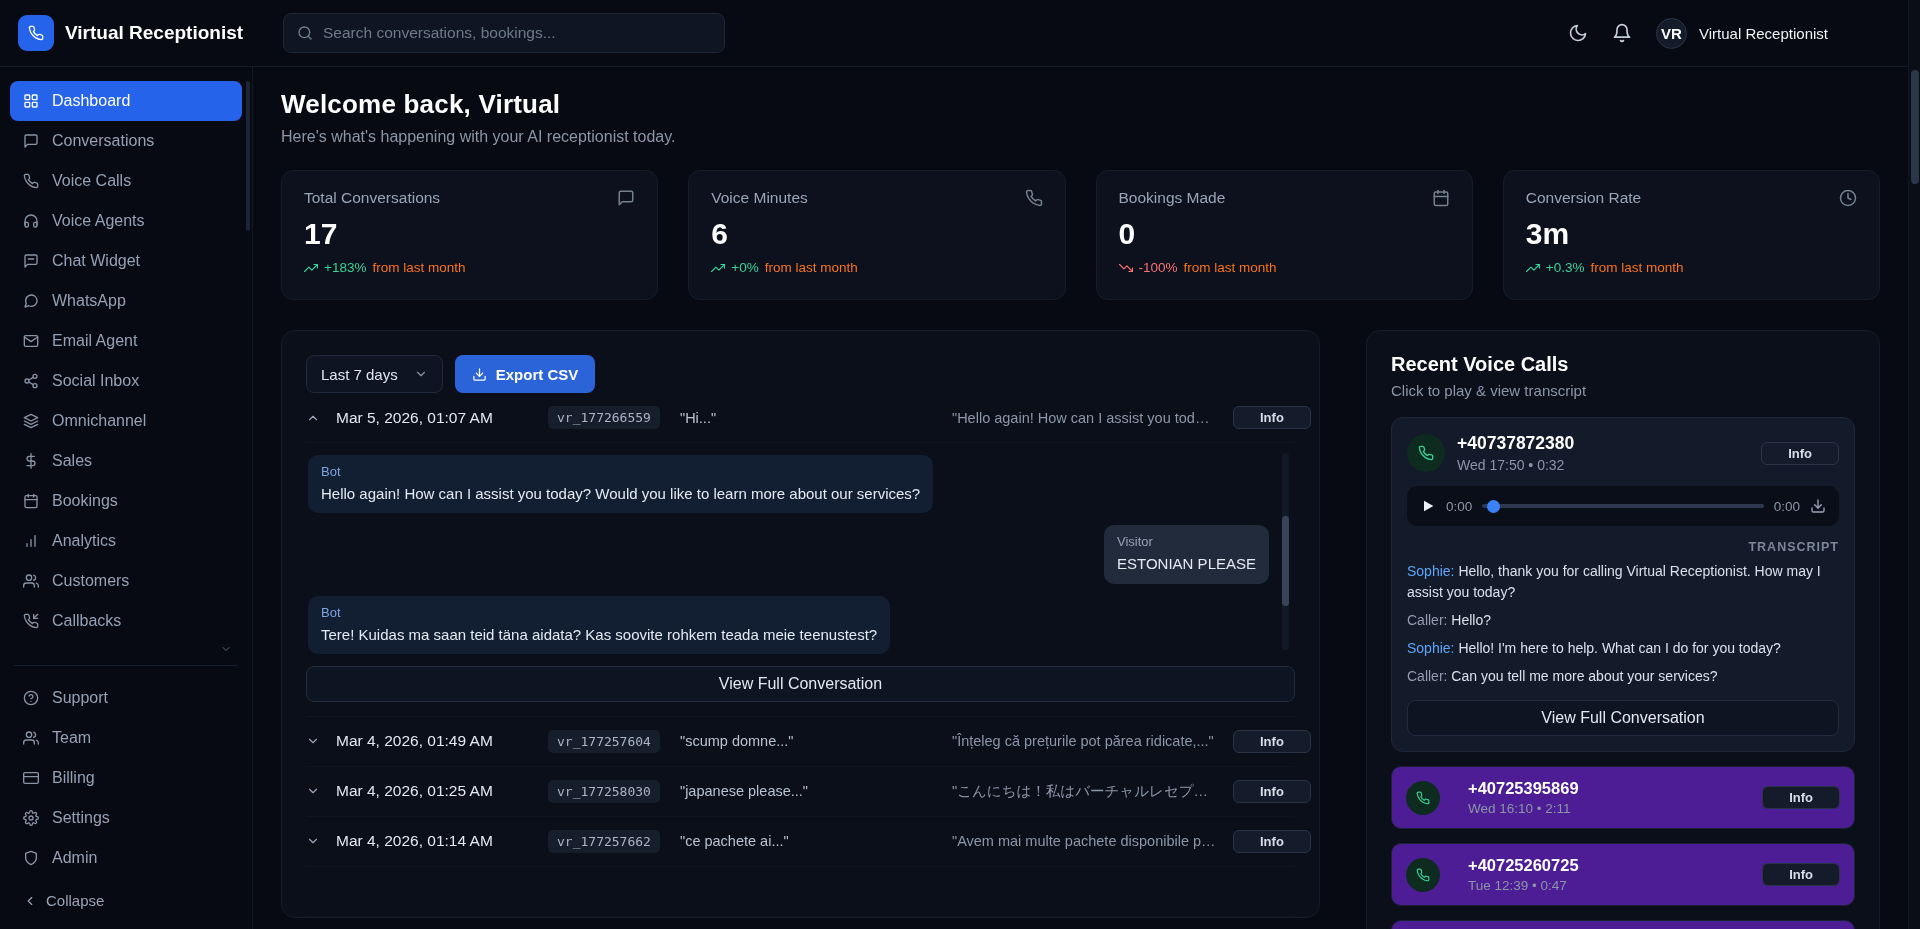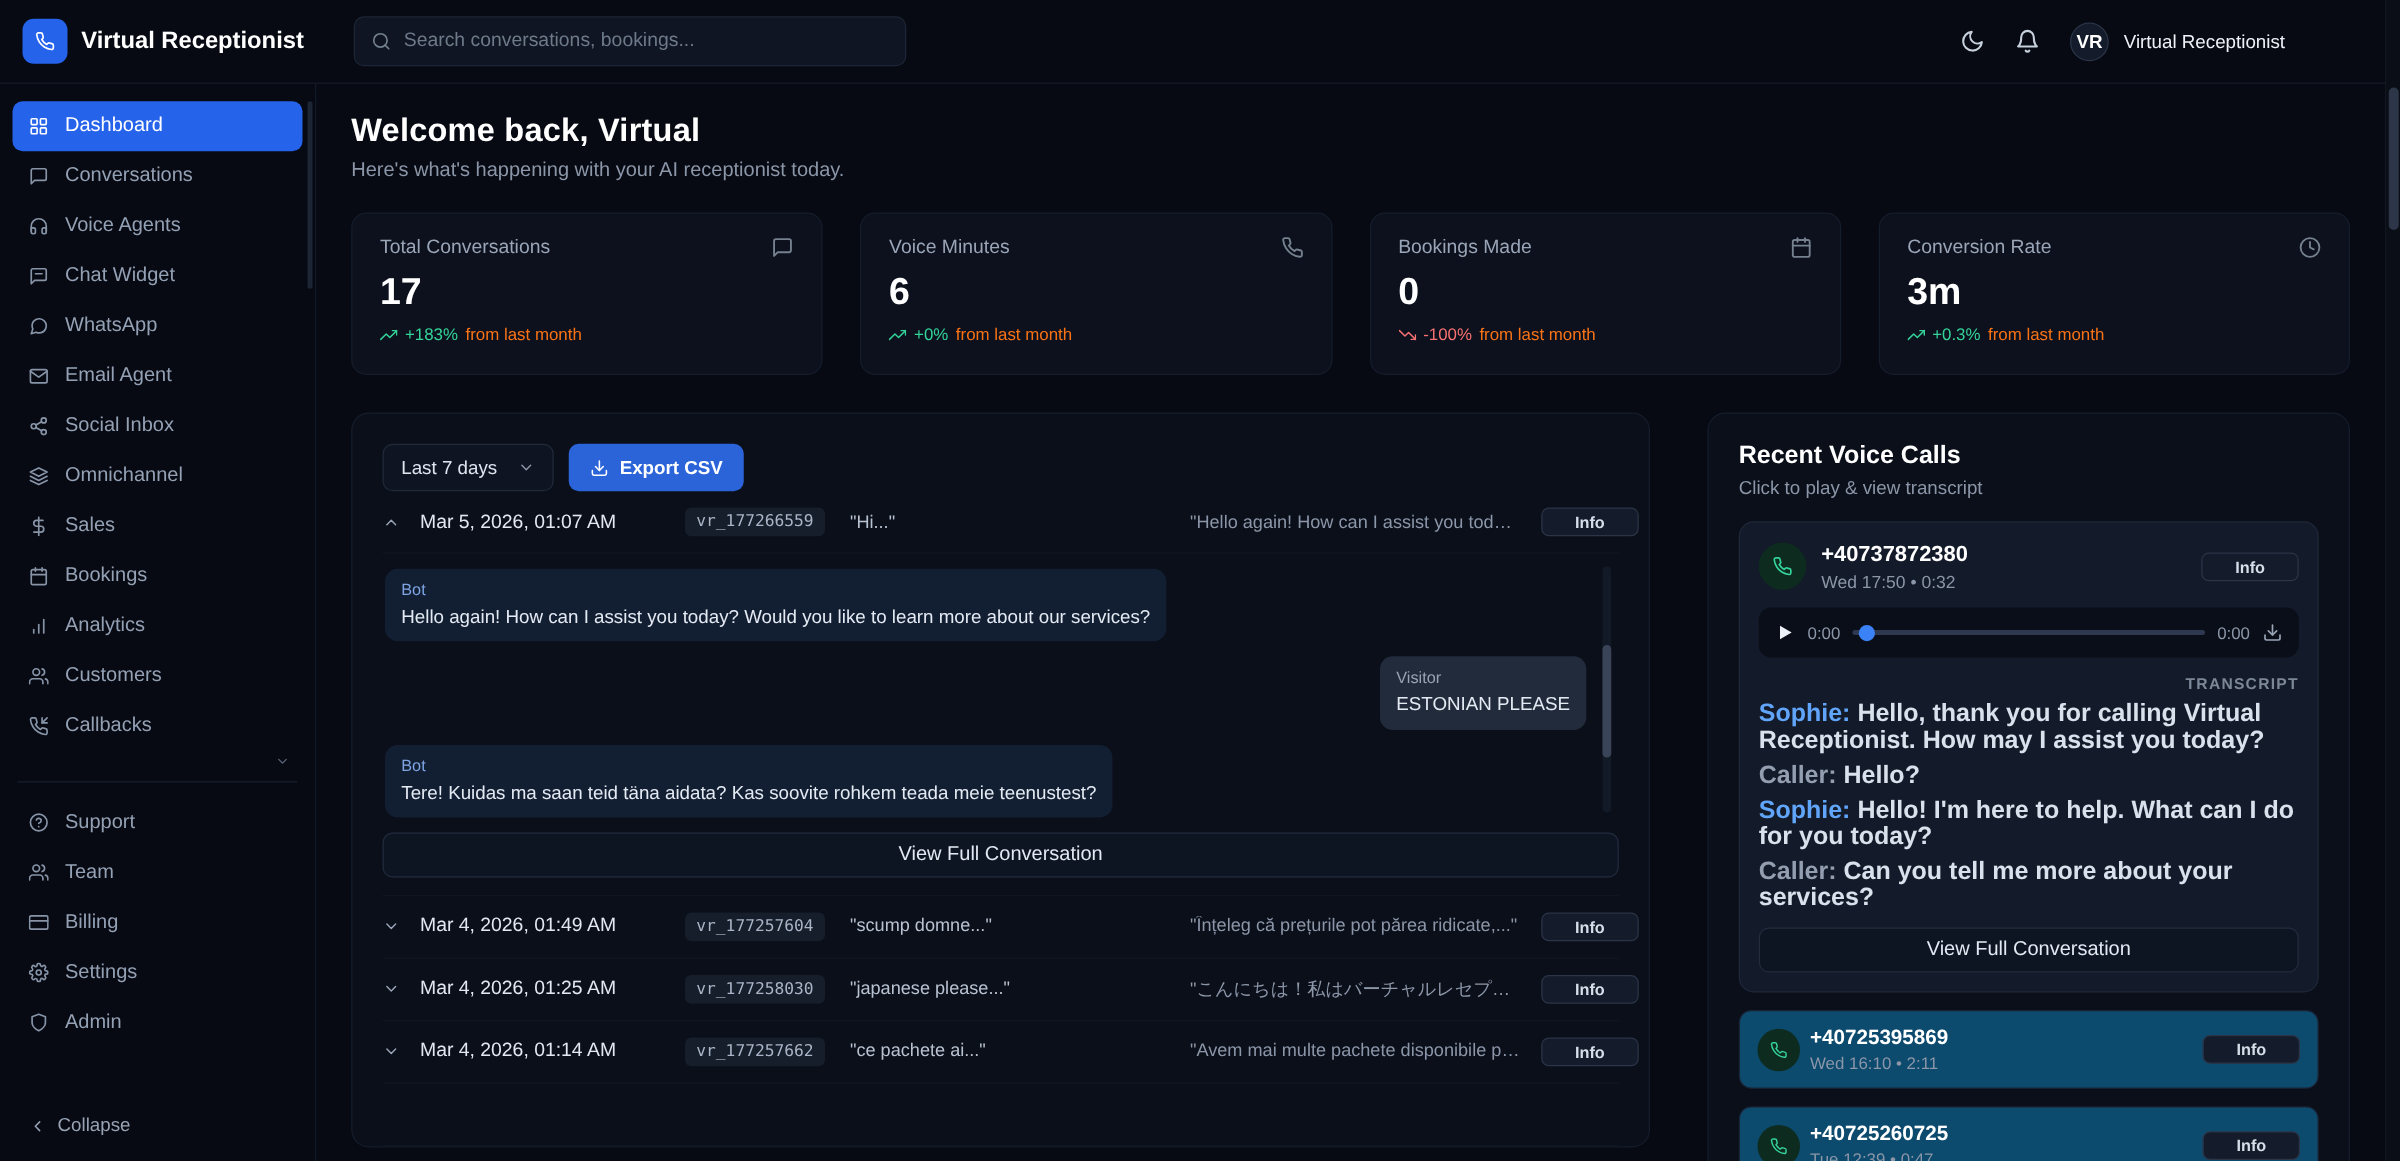--- a/index.html
+++ b/index.html
@@ -98,25 +98,25 @@
   .call-meta { margin-top:3px; font-size:14px; color:#8b96a8; }
   .call-head .info-badge, .call-row .info-badge { margin-left:auto; }
   .player { margin-top:13px; background:#0a0e18; border-radius:10px; padding:12px 13px; display:flex; align-items:center; gap:10px; }
   .player .play { color:#eef2f8; cursor:pointer; }
   .ptime { font-size:13.5px; color:#8b96a8; }
   .slider { position:relative; flex:1; height:14px; cursor:pointer; }
   .slider-track { position:absolute; left:0; right:0; top:5px; height:4px; background:#2e3850; border-radius:2px; }
   .slider-thumb { position:absolute; left:5px; top:1px; width:13px; height:13px; border-radius:50%; background:#3b82f6; }
   .player .dl { color:#9aa5b8; cursor:pointer; }
   .transcript-label { margin-top:14px; font-size:12.5px; letter-spacing:1px; color:#7c8798; font-weight:bold;text-align:right; }
-  .transcript p { margin-top:7px; font-size:20px; line-height:21px; color:#d9e1ec;font-weight:bold; }
+  .transcript p { margin-top:7px; font-size:14px; line-height:21px; color:#d9e1ec; }
   .sp-sophie { color:#60a5fa; }
   .sp-caller { color:#939eb0; }
   .call-card .view-full { margin-top:13px; height:36px; background:#0d1422; }
-  .call-row { margin-top:14px; background:#0c4a6e; border:1px solid #1a2334; border-radius:10px; padding:12px 14px; display:flex; align-items:center; gap:8px; cursor:pointer; }
+  .call-row { margin-top:14px; background:#4c1d95; border:1px solid #1a2334; border-radius:10px; padding:12px 14px; display:flex; align-items:center; gap:28px; cursor:pointer; }
   .call-row .call-number { font-size:16.5px; }
   .call-row .call-meta { font-size:13.5px; }
 
   
   .page-scrollbar { position:absolute; top:0; right:0; width:12px; height:929px; background:#0a0e16; border-left:1px solid #11161f; }
   .page-thumb { position:absolute; top:70px; left:2px; width:8px; height:114px; background:#2d3648; border-radius:4px; }
 
   .icon { display:inline-flex; }
   .icon svg { width:100%; height:100%; display:block; }
   .i12{width:12px;height:12px} .i14{width:14px;height:14px} .i15{width:15px;height:15px}
@@ -183,20 +183,28 @@
             <span class="icon i16">
               <svg viewBox="0 0 24 24" fill="none" stroke="currentColor" stroke-width="2" stroke-linecap="round" stroke-linejoin="round">
                 <path d="M21 15a2 2 0 0 1-2 2H7l-4 4V5a2 2 0 0 1 2-2h14a2 2 0 0 1 2 2z"></path>
               </svg>
             </span>
             <span>Conversations</span>
           </div>
         <div class="nav-item">
             <span class="icon i16">
               <svg viewBox="0 0 24 24" fill="none" stroke="currentColor" stroke-width="2" stroke-linecap="round" stroke-linejoin="round">
+                <path d="M22 16.92v3a2 2 0 0 1-2.18 2 19.79 19.79 0 0 1-8.63-3.07 19.5 19.5 0 0 1-6-6A19.79 19.79 0 0 1 2.08 4.18 2 2 0 0 1 4.06 2h3a2 2 0 0 1 2 1.72c.13.96.36 1.9.7 2.81a2 2 0 0 1-.45 2.11L8.09 9.91a16 16 0 0 0 6 6l1.27-1.27a2 2 0 0 1 2.11-.45c.91.34 1.85.57 2.81.7A2 2 0 0 1 22 16.92z"></path>
+              </svg>
+            </span>
+            <span>Voice Calls</span>
+          </div>
+        <div class="nav-item">
+            <span class="icon i16">
+              <svg viewBox="0 0 24 24" fill="none" stroke="currentColor" stroke-width="2" stroke-linecap="round" stroke-linejoin="round">
                 <path d="M3 18v-6a9 9 0 0 1 18 0v6"></path>
                 <path d="M21 19a2 2 0 0 1-2 2h-1a2 2 0 0 1-2-2v-3a2 2 0 0 1 2-2h3zM3 19a2 2 0 0 0 2 2h1a2 2 0 0 0 2-2v-3a2 2 0 0 0-2-2H3z"></path>
               </svg>
             </span>
             <span>Voice Agents</span>
           </div>
         <div class="nav-item">
             <span class="icon i16">
               <svg viewBox="0 0 24 24" fill="none" stroke="currentColor" stroke-width="2" stroke-linecap="round" stroke-linejoin="round">
                 <path d="M21 15a2 2 0 0 1-2 2H7l-4 4V5a2 2 0 0 1 2-2h14a2 2 0 0 1 2 2z"></path>

